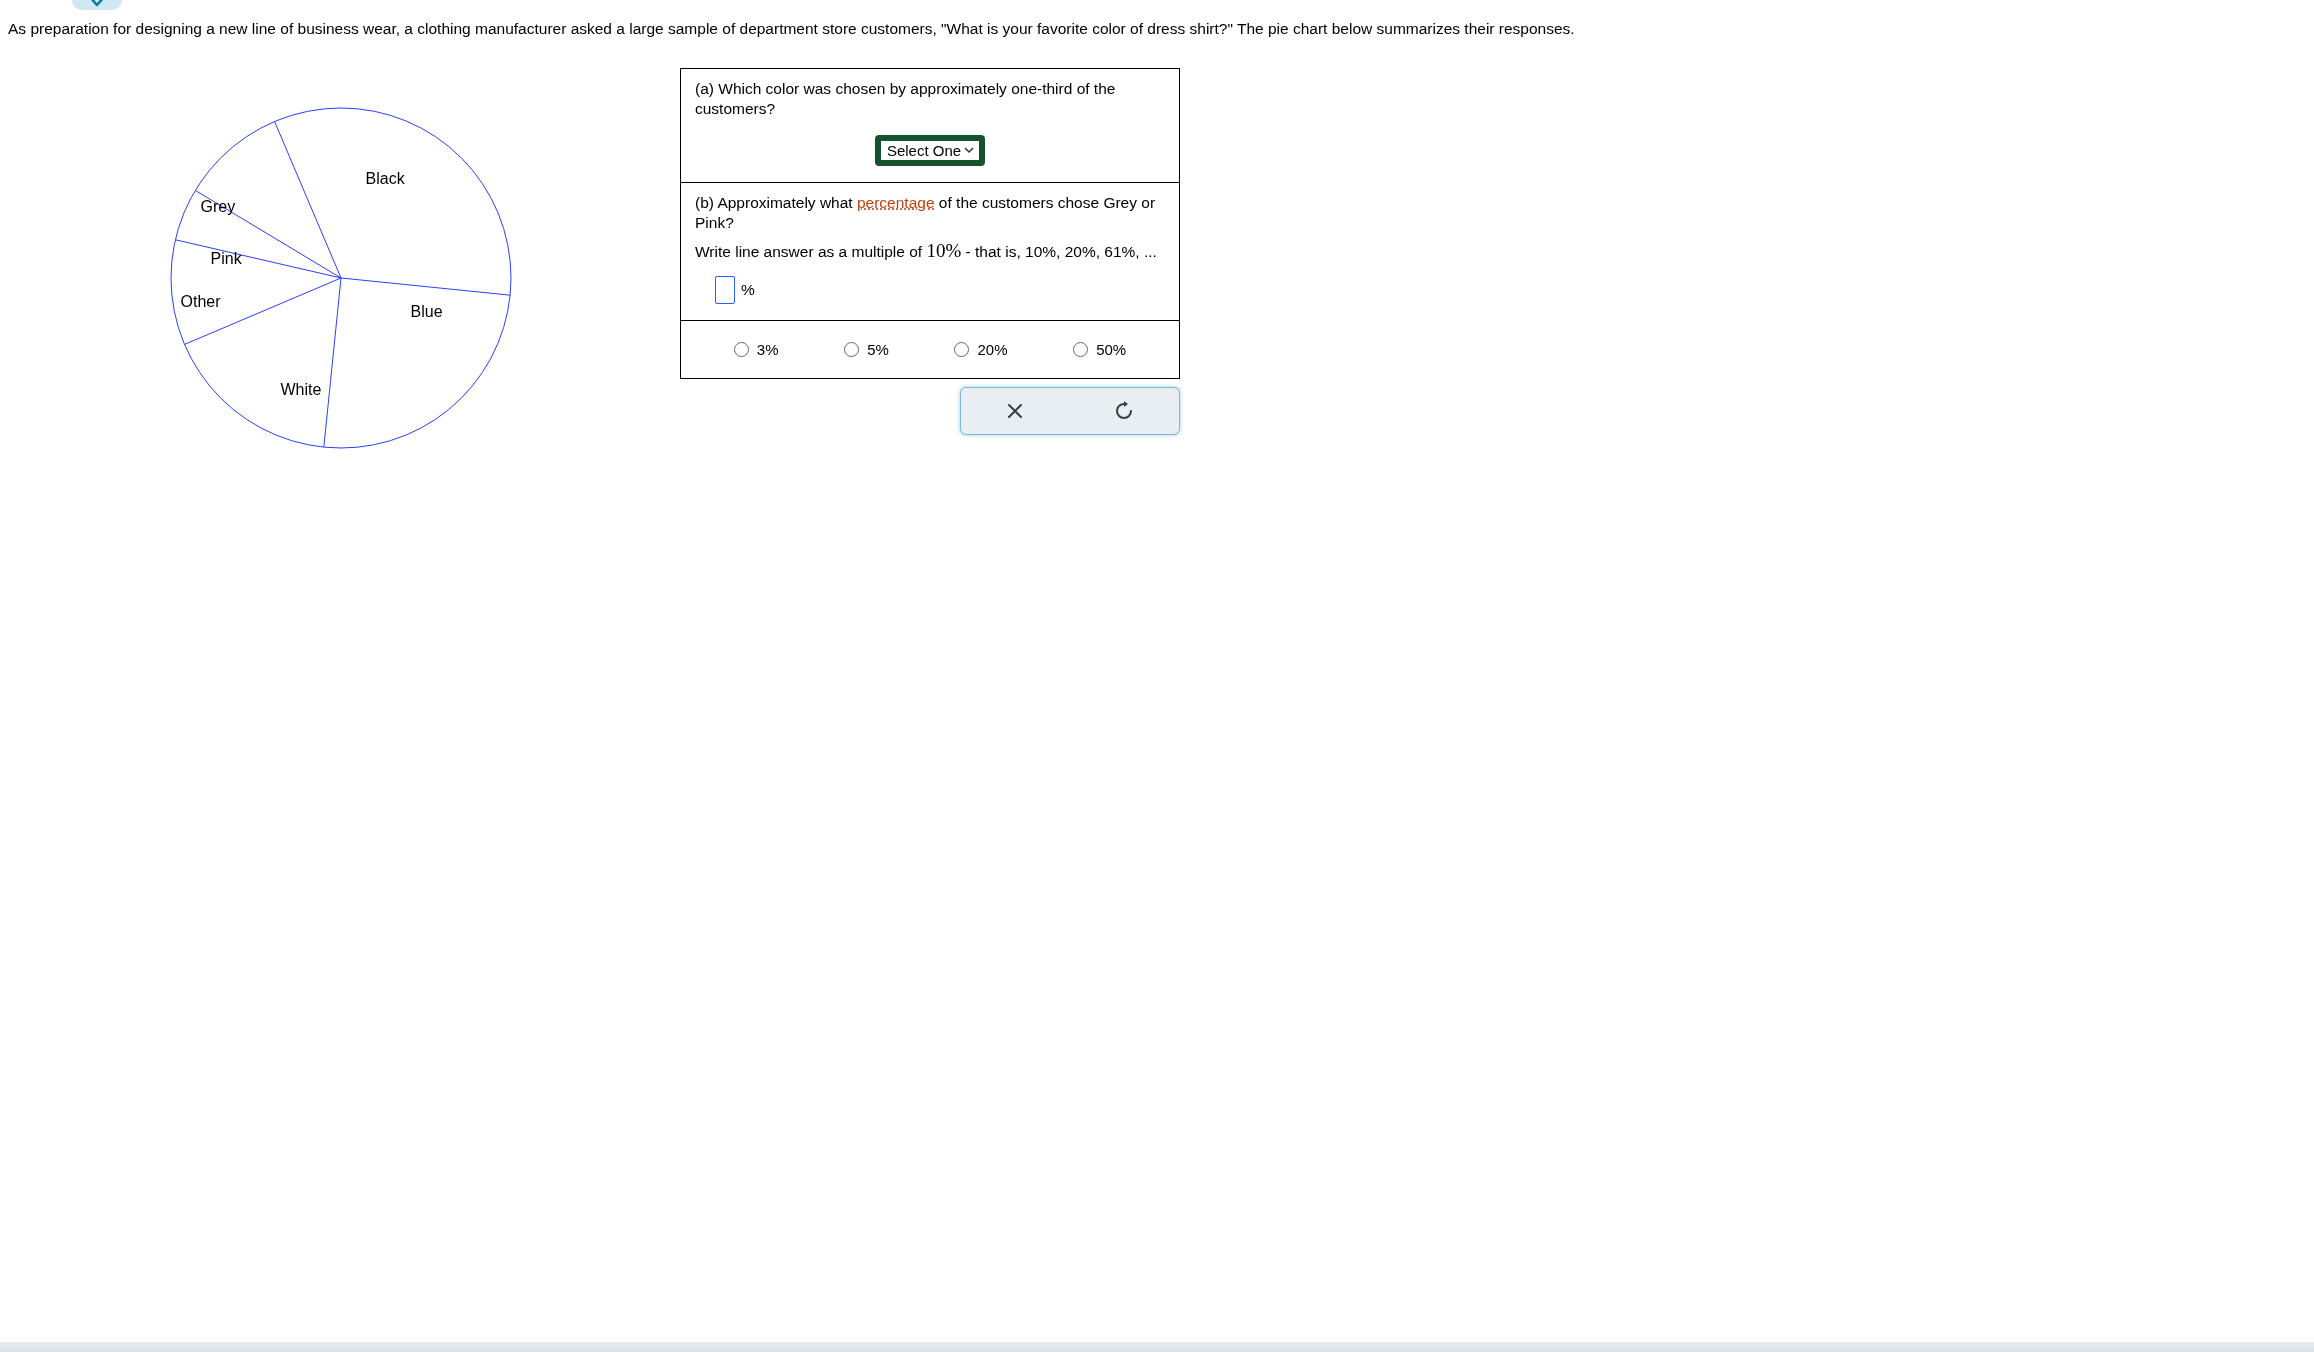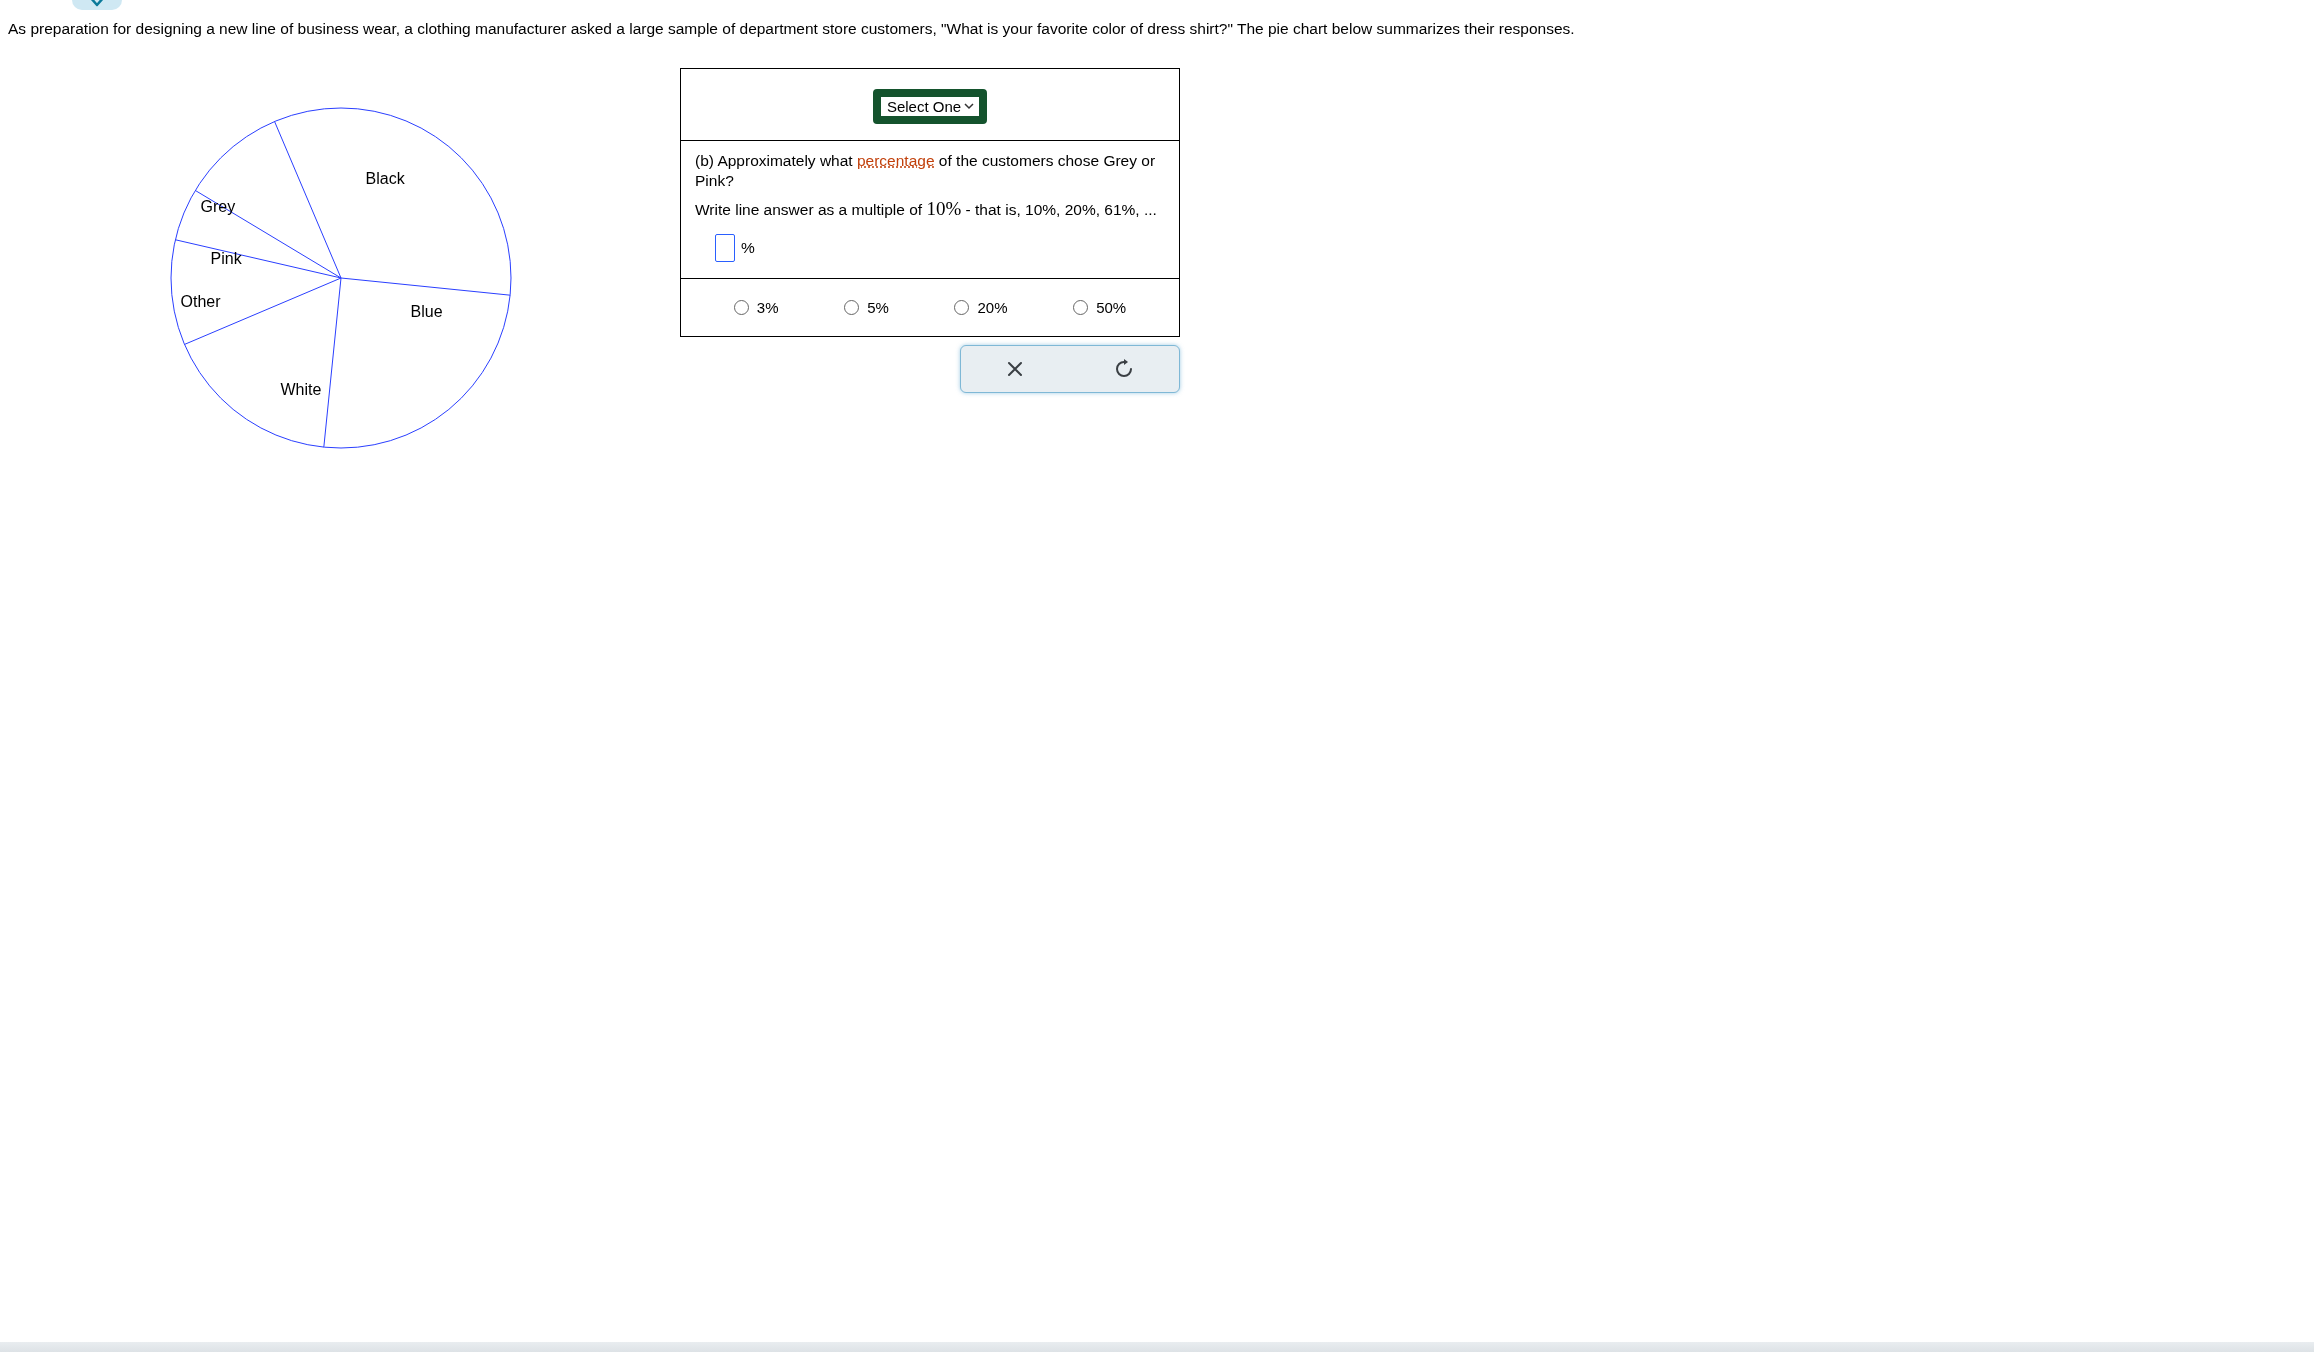--- a/index.html
+++ b/index.html
@@ -63,21 +63,21 @@
     border-bottom: 1px solid #000;
   }
   .q-section:last-child { border-bottom: none; }
   .q-section p { margin: 0 0 6px 0; line-height: 1.3; }
   .select-row {
     display: flex;
     justify-content: center;
     padding-top: 10px;
   }
   .fake-select {
-    border: 8px solid #14532d;
+    border: 6px solid #14532d;
     border-radius: 4px;
     padding: 1px 4px 1px 6px;
     font-size: 15px;
     display: inline-flex;
     align-items: center;
     gap: 2px;
     cursor: pointer;
     background: #fff;
   }
   .link-word {
@@ -177,20 +177,21 @@
           <line x1="180" y1="180" x2="14.357088986510036" y2="141.75832076154288" stroke="#2a3fff" stroke-width="1"></line>
           <line x1="180" y1="180" x2="34.281558880640944" y2="92.44352726529071" stroke="#2a3fff" stroke-width="1"></line>
         </svg>
     <div class="pie-label" style="top: 72px; left: 205px;">Black</div><div class="pie-label" style="top: 205px; left: 250px;">Blue</div><div class="pie-label" style="top: 283px; left: 120px;">White</div><div class="pie-label" style="top: 195px; left: 20px;">Other</div><div class="pie-label" style="top: 152px; left: 50px;">Pink</div><div class="pie-label" style="top: 100px; left: 40px;">Grey</div></div>
   </div>
 
   <div class="right-col">
     <div class="q-panel">
 
       <div class="q-section">
+        <p>(a) Which color was chosen by approximately one-third of the customers?</p>
         <div class="select-row">
           <div class="fake-select">
             <span>Select One</span>
             <span>
               <svg width="12" height="12" viewBox="0 0 12 12">
                   <path d="M2 4 L6 8 L10 4" fill="none" stroke="#333" stroke-width="1.5"></path>
                 </svg>
             </span>
           </div>
         </div>

